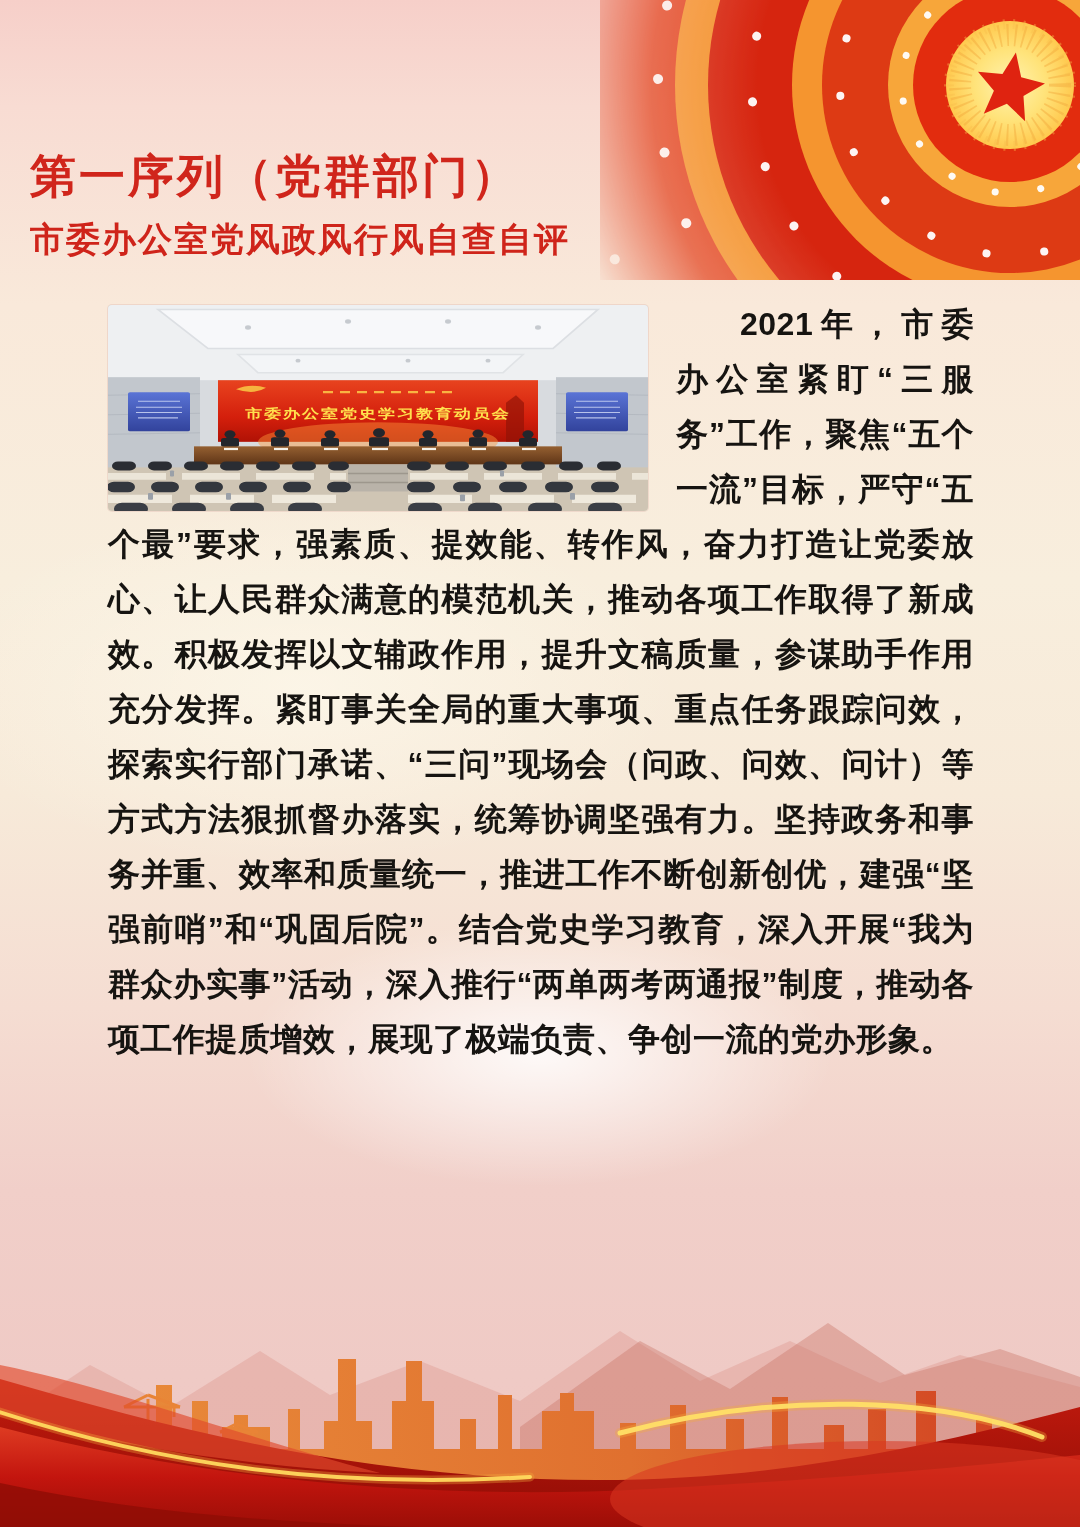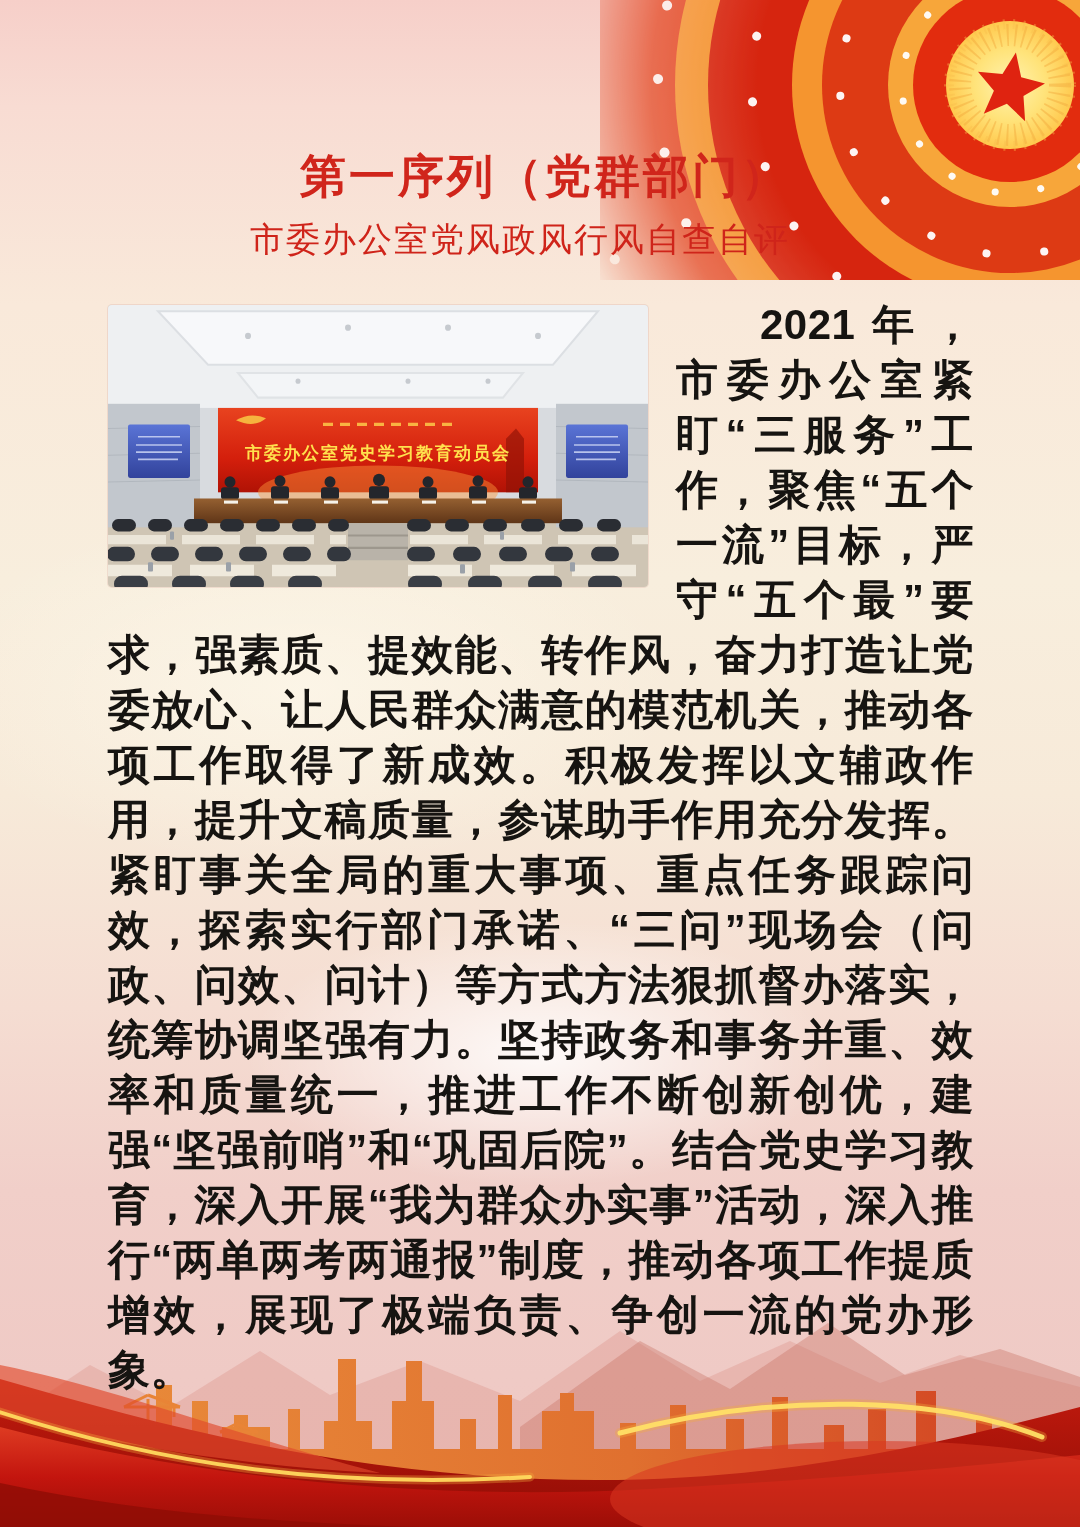--- a/index.html
+++ b/index.html
@@ -7,35 +7,35 @@
   .page {
     position:relative; width:1080px; height:1527px; overflow:hidden;
     font-family:"Liberation Sans", sans-serif;
     background:
       radial-gradient(ellipse 420px 190px at 50% 69%, rgba(255,255,255,.85), rgba(255,255,255,0) 70%),
       radial-gradient(ellipse 500px 240px at 28% 45%, rgba(255,252,240,.55), rgba(255,252,240,0) 75%),
       linear-gradient(180deg,#f6cfc9 0%, #f8dcd3 7%, #f9e9da 20%, #f8eedd 38%, #f7ead9 52%, #f5ddd2 66%, #f1cfc9 78%, #efcac5 90%, #eec9c4 100%);
   }
   
   .sunburst { position:absolute; top:0; left:600px; width:480px; height:280px; }
-  .titleblock { position:relative; margin:150px 0 0 30px; width:760px; text-align:right; }
+  .titleblock { position:relative; margin:150px 0 0 30px; width:760px; text-align:left; }
   .title {
     font-size:46px; font-weight:700; color:#d0251b; letter-spacing:3px; line-height:1.15;
   }
   .subtitle {
-    margin-top:14px; font-size:34px; font-weight:400; color:#cf241a; letter-spacing:2px;
+    margin-top:14px; font-size:34px; font-weight:700; color:#cf241a; letter-spacing:2px;
   }
   
   .article { position:relative; margin:34px 106px 0 108px; z-index:2; }
   .para {
-    font-size:42px; line-height:55px; color:#161411; font-weight:600;
+    font-size:32px; line-height:55px; color:#161411; font-weight:600;
     text-align:justify; text-indent:2em; letter-spacing:.5px;
   }
   .photo {
-    float:left; width:540px; height:282px; margin:8px 28px 6px 0;
+    float:left; width:540px; height:206px; margin:8px 28px 6px 0;
     border-radius:4px; overflow:hidden; box-shadow:0 0 0 1px rgba(210,160,150,.25);
   }
   .photo svg { display:block; width:100%; height:100%; }
   
   .footer { position:absolute; left:0; bottom:0; width:1080px; height:400px; z-index:1; }
 </style>
 </head>
 <body>
 
 <div class="page">

